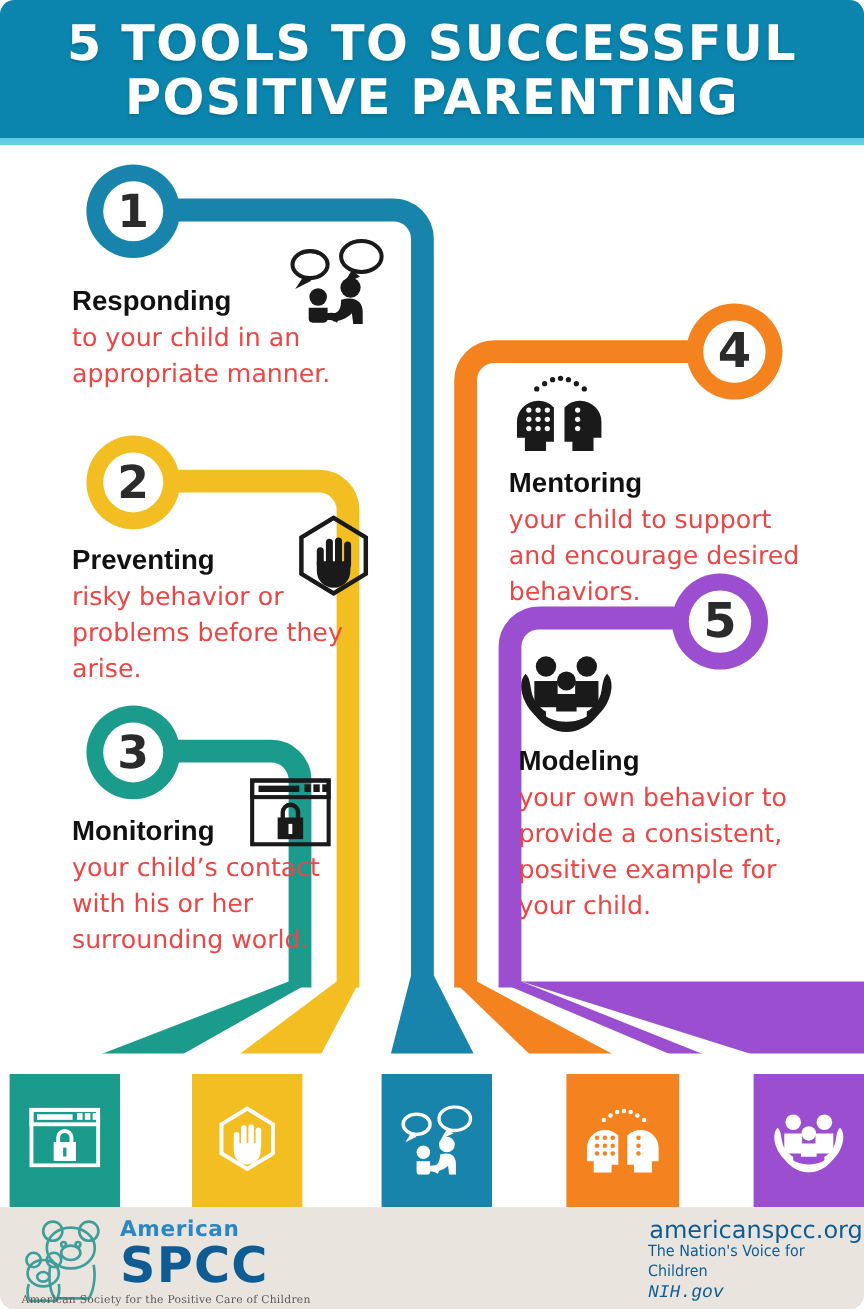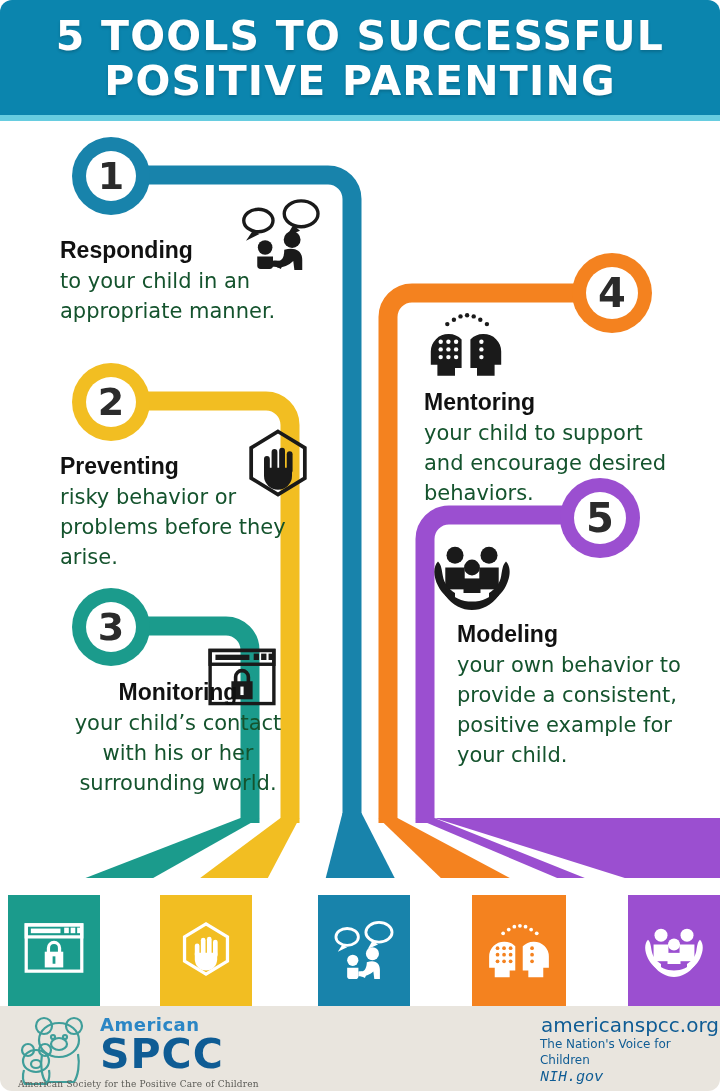--- a/index.html
+++ b/index.html
@@ -53,21 +53,21 @@
 
   
   .block{position:absolute;}
   .block .title{
     font-family:Liberation Sans, sans-serif;
     font-weight:bold;font-size:23px;color:#111;
     line-height:28px;margin:0 0 2px 0;
   }
   .block .body{
     font-family:"DejaVu Sans", sans-serif;
-    font-weight:normal;font-size:21px;color:#14532d;
+    font-weight:normal;font-size:21px;color:#ef4444;
     line-height:30px;margin:0;
   }
 
   
   .icon{position:absolute;}
 
   
   .footer{
     position:absolute;left:0;top:1006px;width:720px;height:85px;
     background:#e9e5de;
@@ -291,21 +291,21 @@
     <rect x="2" y="2" width="60" height="50" fill="none" stroke="#1a1a1a" stroke-width="3.2"></rect>
     <rect x="2" y="2" width="60" height="13" fill="none" stroke="#1a1a1a" stroke-width="3.2"></rect>
     <rect x="7" y="6" width="32" height="5" fill="#1a1a1a"></rect>
     <rect x="43" y="5" width="5" height="6" fill="#1a1a1a"></rect>
     <rect x="50" y="5" width="5" height="6" fill="#1a1a1a"></rect>
     <rect x="57" y="5" width="4" height="6" fill="#1a1a1a"></rect>
     <path d="M26,32 v-5 a6,6 0 0 1 12,0 v5" fill="none" stroke="#1a1a1a" stroke-width="3.4"></path>
     <rect x="22" y="31" width="20" height="17" fill="#1a1a1a"></rect>
     <rect x="30.5" y="36" width="3" height="8" fill="#ffffff"></rect>
   </svg>
-  <div class="block" style="left:60px;top:678px;width:236px;text-align:center;">
+  <div class="block" style="left:60px;top:678px;width:236px;">
     <p class="title">Monitoring</p>
     <p class="body">your child’s contact with his or her surrounding world.</p>
   </div>
 
   <svg class="icon" style="left:424px;top:312px;" width="84" height="66" viewBox="0 0 76 60">
     <g fill="#1a1a1a">
       <path d="M6,36 a16,16 0 0 1 16,-16 a16,16 0 0 1 12,5 l0,26 l-6,0 l0,7 l-16,0 l0,-10 l-6,0 z"></path>
       <path d="M70,36 a16,16 0 0 0 -16,-16 a16,16 0 0 0 -12,5 l0,26 l6,0 l0,7 l16,0 l0,-10 l6,0 z"></path>
       <circle cx="27" cy="7" r="2"></circle>
         <circle cx="33" cy="4" r="2"></circle>
@@ -341,21 +341,21 @@
       <path d="M14,21 h16 v18 h-16 z"></path>
       <circle cx="50" cy="11" r="7"></circle>
       <path d="M42,21 h16 v18 h-16 z"></path>
       <circle cx="36" cy="21" r="6.5"></circle>
       <path d="M29,30 h14 v12 h-14 z"></path>
       <path d="M8,16 c-4,4 -4,12 0,20 c3,6 8,11 14,13 l0,-7 c-5,-3 -9,-8 -10,-14 c-1,-5 -1,-9 -4,-12 z"></path>
       <path d="M64,16 c4,4 4,12 0,20 c-3,6 -8,11 -14,13 l0,-7 c5,-3 9,-8 10,-14 c1,-5 1,-9 4,-12 z"></path>
       <path d="M14,38 c6,8 14,11 22,11 c8,0 16,-3 22,-11 l0,6 c-6,8 -14,12 -22,12 c-8,0 -16,-4 -22,-12 z"></path>
     </g>
   </svg>
-  <div class="block" style="left:432px;top:620px;width:262px;margin-left:25px;">
+  <div class="block" style="left:432px;top:620px;width:262px;">
     <p class="title">Modeling</p>
     <p class="body">your own behavior to provide a consistent, positive example for your child.</p>
   </div>
 
   <div class="footer"></div>
 
   <div class="logo-wrap">
     <svg width="86" height="76" viewBox="0 0 86 76" style="position:absolute;left:4px;top:2px;">
       <g fill="none" stroke="#3f9e9a" stroke-width="2.2">
         <circle cx="32" cy="16" r="8"></circle>

